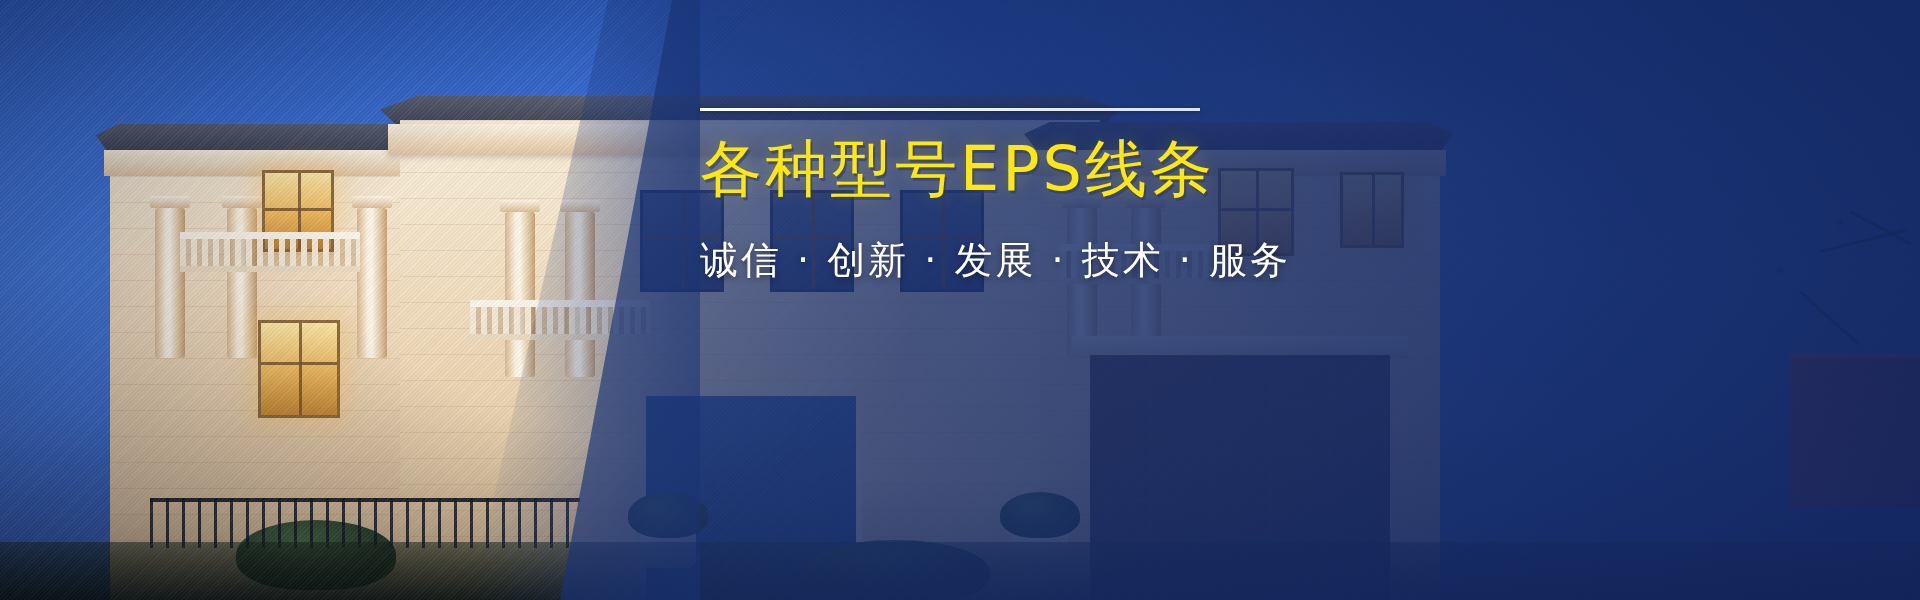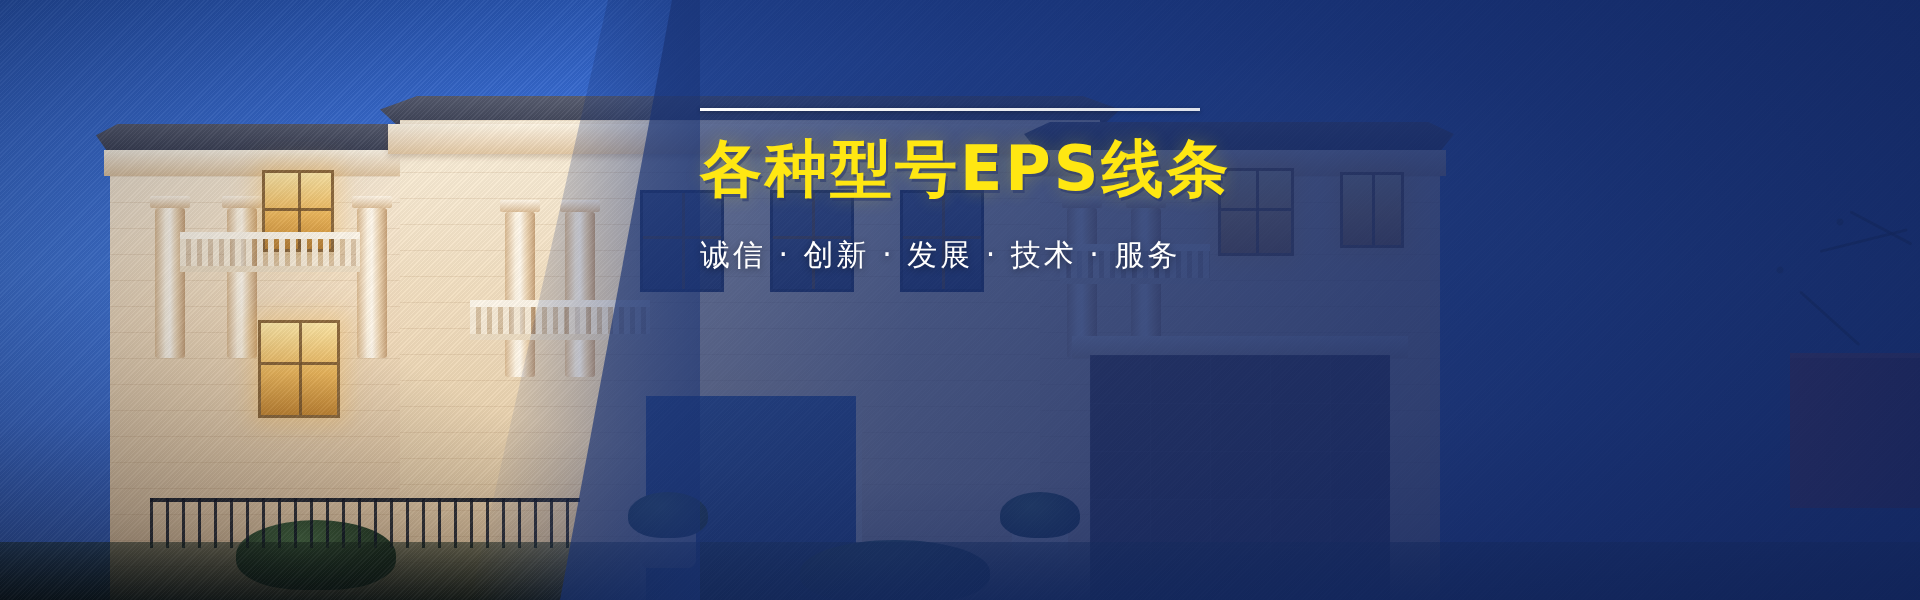--- a/index.html
+++ b/index.html
@@ -226,30 +226,30 @@
   }
   .divider{
     width:500px;height:3px;
     background:linear-gradient(90deg,#ffffff,rgba(255,255,255,.85));
     margin:0 0 22px 0;
     box-shadow:0 1px 4px rgba(0,0,0,.35);
   }
   .headline{
     color:#ffe712;
     font-size:62px;
-    font-weight:bold;
+    font-weight:normal;
     letter-spacing:3px;
     line-height:1.16;
     margin:0;
     text-shadow:2px 3px 0 rgba(40,55,110,.55),0 0 18px rgba(255,231,18,.25);
     white-space:nowrap;
   }
   .tagline{
     color:#ffffff;
-    font-size:30px;
+    font-size:38px;
     letter-spacing:3px;
     margin:30px 0 0 0;
     text-shadow:0 2px 7px rgba(0,0,0,.45);
     white-space:nowrap;
   }
 </style>
 </head>
 <body>
 
 <div class="banner">

